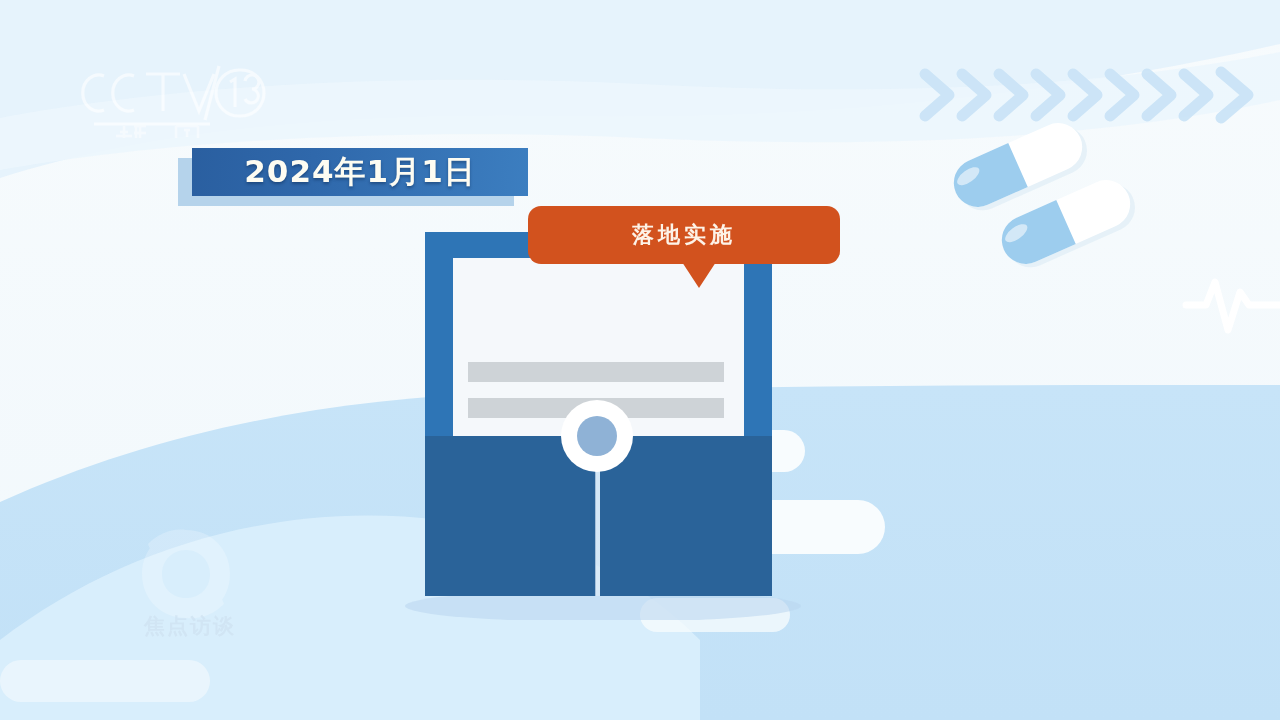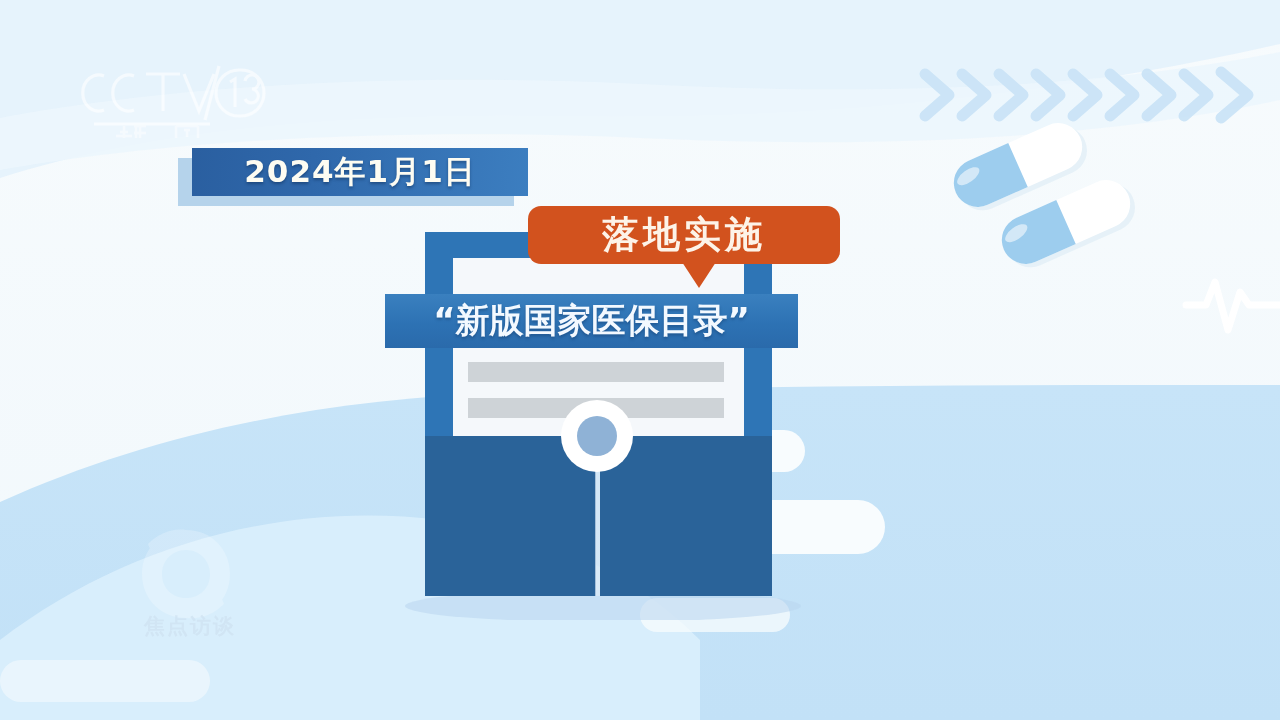--- a/index.html
+++ b/index.html
@@ -87,21 +87,21 @@
     top: 206px;
     width: 312px;
     height: 58px;
     background: #d2521e;
     border-radius: 13px;
     display: flex;
     align-items: center;
     justify-content: center;
   }
   .callout-text {
-    font-size: 37px;
+    font-size: 22px;
     font-weight: bold;
     color: #fdf3e8;
     letter-spacing: 4px;
     white-space: nowrap;
   }
   .callout-tail {
     position: absolute;
     left: 682px;
     top: 262px;
     width: 0; height: 0;
@@ -260,23 +260,20 @@
 
     <circle cx="199" cy="208" r="36" fill="#ffffff"></circle>
     <circle cx="199" cy="208" r="20" fill="#8fb2d6"></circle>
   </svg>
 
   <div class="callout">
     <span class="callout-text">落地实施</span>
   </div>
   <div class="callout-tail"></div>
 
-  <div class="title-band">
-    <span class="title-band-text">“新版国家医保目录”</span>
-  </div>
 
   <div class="date-banner-wrap">
     <div class="date-banner-shadow"></div>
     <div class="date-banner">
       <span class="date-banner-text">2024年1月1日</span>
     </div>
   </div>
 
   <svg class="prog-watermark" viewBox="0 0 148 128">
     <g fill="#ffffff" opacity="0.55">

